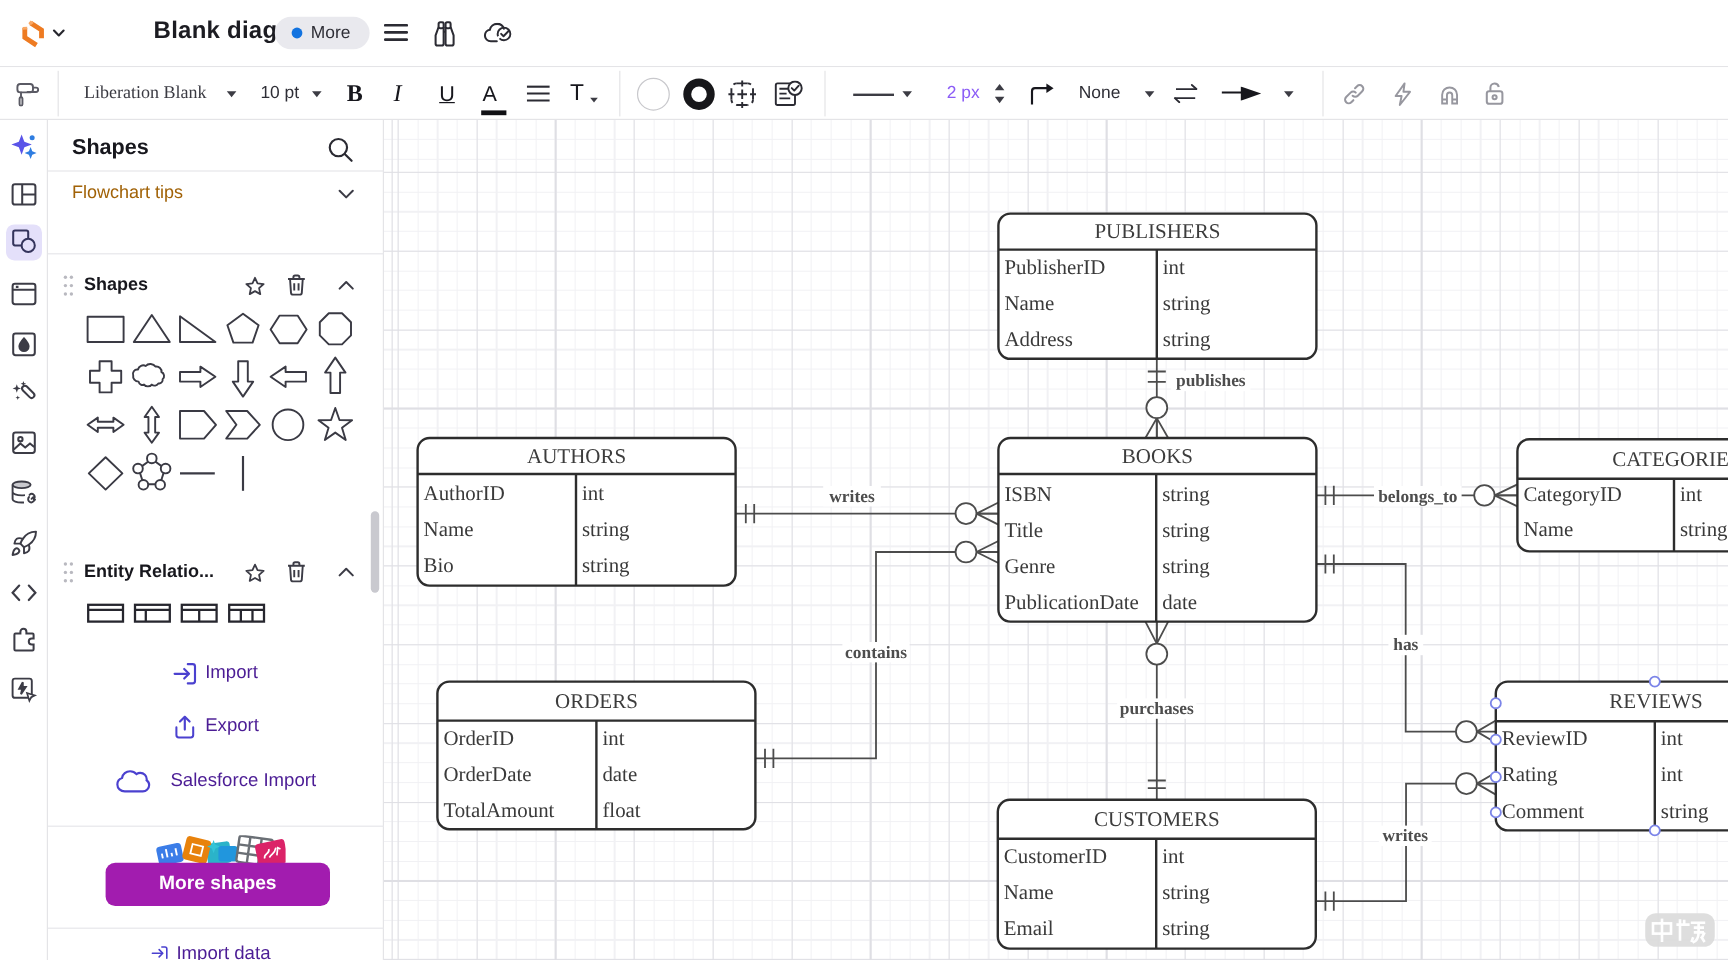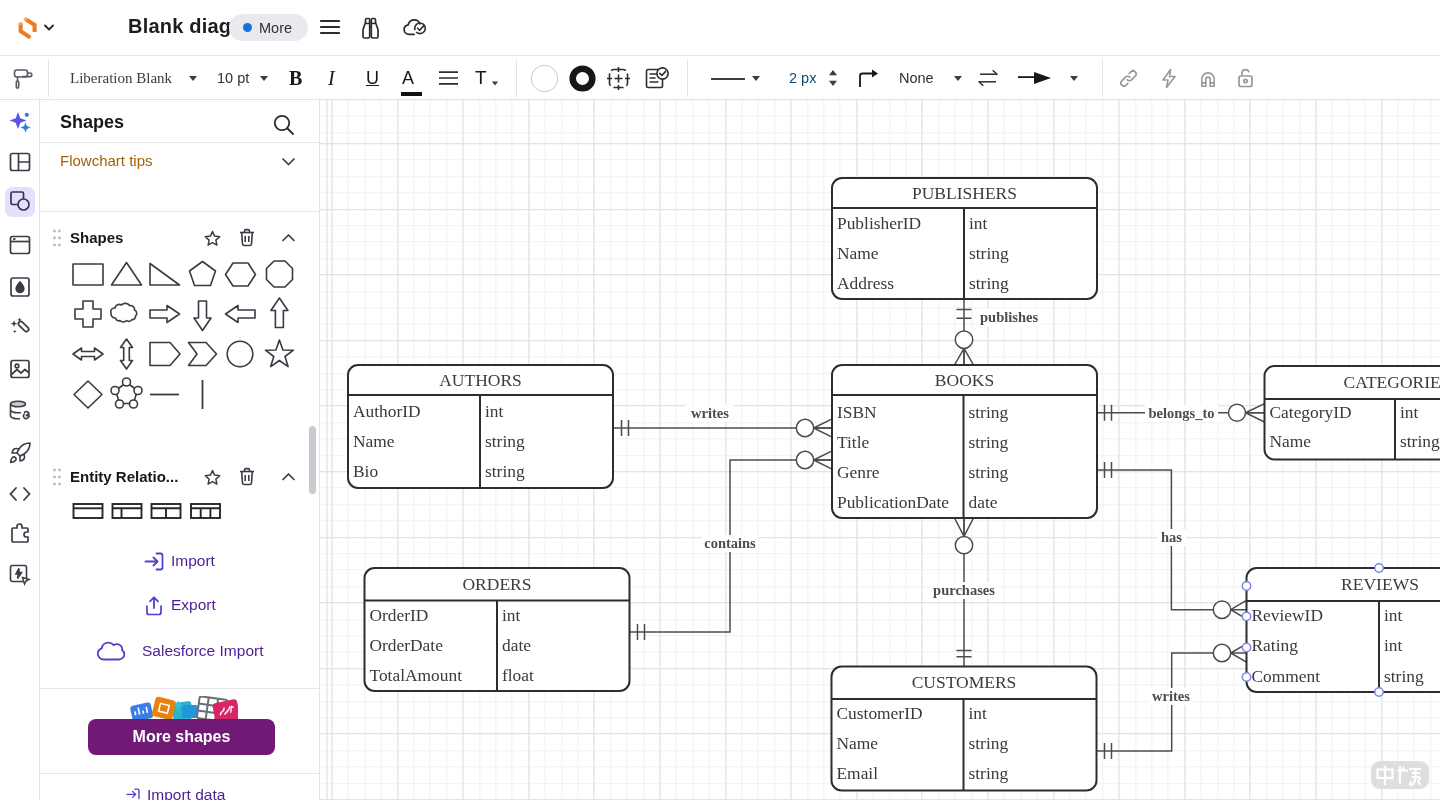--- a/index.html
+++ b/index.html
@@ -35,21 +35,21 @@
 #activebg { position:absolute; left:5px; top:87px; width:30px; height:30px; background:#e4e0fa; border-radius:7px; }
 
 
 #panel { position:absolute; left:40px; top:100px; width:280px; height:700px; background:#fff;
   border-right:1px solid #e4e4e7; }
 #ptitle { position:absolute; left:20px; top:12px; font-size:18px; font-weight:700; color:#17171d; }
 .pdiv { position:absolute; left:0; width:280px; height:1px; background:#e7e7ea; }
 #flowtips { position:absolute; left:20px; top:52px; font-size:15px; color:#a16207; }
 .sechdr { position:absolute; font-size:15px; font-weight:700; color:#17171d; }
 .link { position:absolute; font-size:15.5px; color:#4c1d95; }
-#moreshapes { position:absolute; left:48px; top:619px; width:187px; height:36px; background:#701a75;
+#moreshapes { position:absolute; left:48px; top:619px; width:187px; height:36px; background:#a21caf;
   border-radius:8px; color:#fff; font-size:16px; font-weight:700; text-align:center; line-height:36px; }
 #pscroll { position:absolute; left:269px; top:326px; width:7px; height:68px; background:#c9c9cf; border-radius:4px; }
 
 
 #canvas { position:absolute; left:320px; top:100px; width:1120px; height:700px; background:#fff; }
 #grid {
   position:absolute; left:0; top:0; width:1120px; height:700px;
   background-image:
     repeating-linear-gradient(to right, #dfdfe4 0 1px, transparent 1px 65.6px),
     repeating-linear-gradient(to bottom, #dfdfe4 0 1px, transparent 1px 65.6px),
@@ -144,21 +144,21 @@
       <g fill="none" stroke="#2b2b33" stroke-width="1.6" stroke-linejoin="round">
         <rect x="1.5" y="2.5" width="16" height="18" rx="1.5"></rect>
         <path d="M4.5 7 H12 M4.5 11 H10.5 M4.5 15 H13.5"></path>
         <circle cx="17.5" cy="6.5" r="5.6" fill="#fff"></circle>
         <path d="M14.8 6.4 L16.9 8.5 L20.6 4.4" stroke-linecap="round"></path>
       </g>
     </svg>
     <div class="tsep" style="left:687px"></div>
     <div style="position:absolute;left:711px;top:21.5px;width:34px;height:2.4px;background:#3c3c44"></div>
     <span class="caret" style="position:absolute;left:752px;top:20px"></span>
-    <div class="tv" style="left:789px;font-size:14.5px;color:#0c4a6e">2 px</div>
+    <div class="tv" style="left:789px;font-size:14.5px;color:#8b5cf6">2 px</div>
     <svg style="position:absolute;left:827px;top:13px" width="12" height="18" viewBox="0 0 12 18">
       <path d="M6 1 L10 6.3 H2 Z" fill="#3c3c44"></path>
       <path d="M6 17 L2 11.7 H10 Z" fill="#3c3c44"></path>
     </svg>
     <svg style="position:absolute;left:858px;top:11px" width="22" height="22" viewBox="0 0 22 22">
       <path d="M2 20 V9 C2 7.5 3 6.5 4.5 6.5 L15 6.5" fill="none" stroke="#17171d" stroke-width="1.8"></path>
       <path d="M14 2.5 L20 6.5 L14 10.5 Z" fill="#17171d"></path>
     </svg>
     <div class="tv" style="left:899px;font-size:14.5px;color:#2e2e36">None</div>
     <span class="caret" style="position:absolute;left:954px;top:20px"></span>

